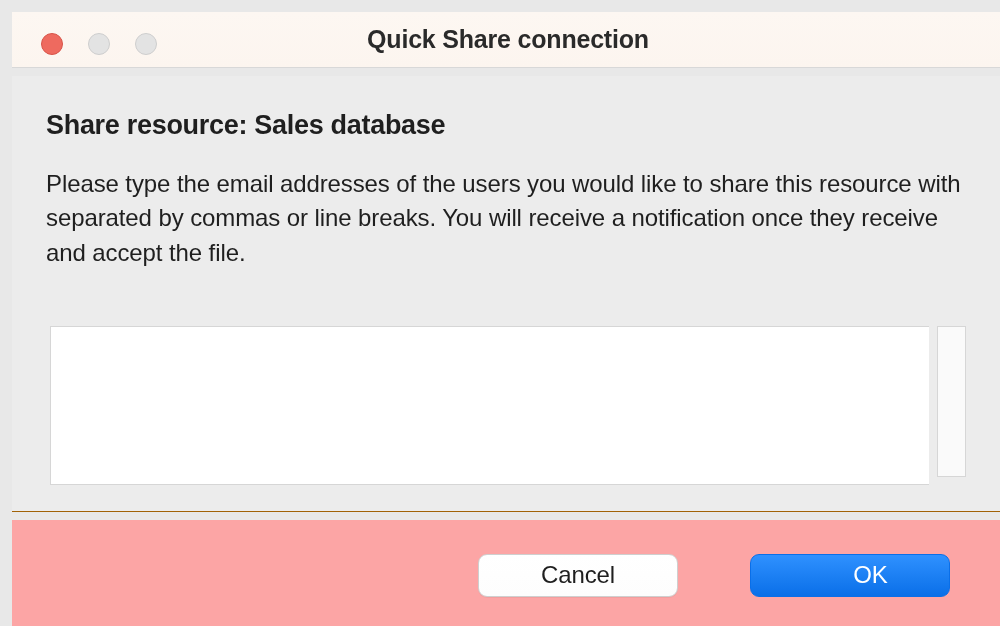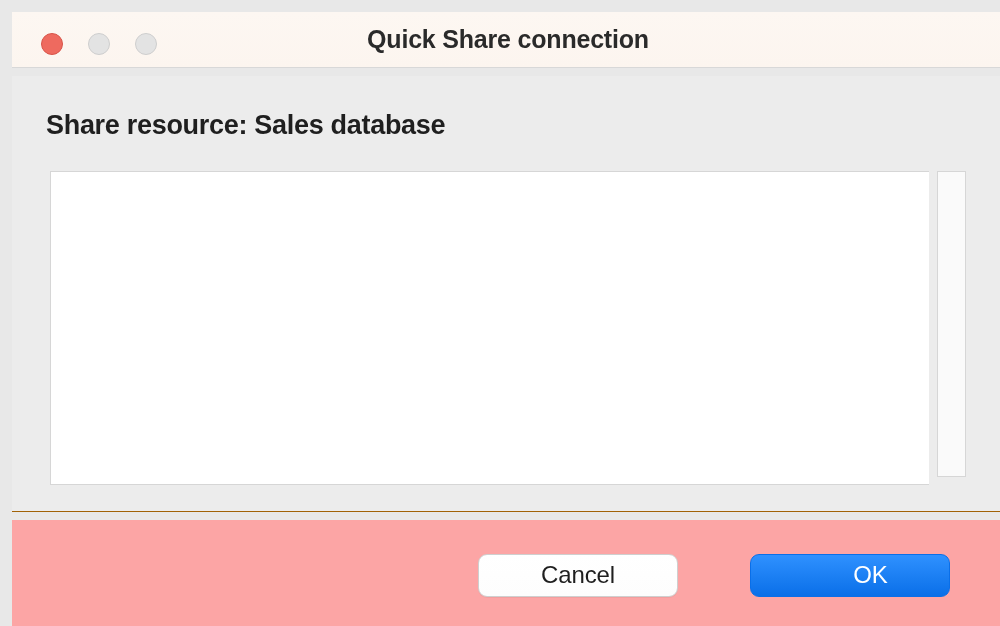--- a/index.html
+++ b/index.html
@@ -164,20 +164,21 @@
   <div class="traffic-lights">
     <div class="traffic-light close"></div>
     <div class="traffic-light minimize"></div>
     <div class="traffic-light maximize"></div>
   </div>
   <div class="window-title">Quick Share connection</div>
 </div>
 
 <div class="content-area">
   <h1 class="heading">Share resource: Sales database</h1>
+  <p class="description">Please type the email addresses of the users you would like to share this resource with separated by commas or line breaks. You will receive a notification once they receive and accept the file.</p>
   <div class="textarea-container">
     <textarea class="email-textarea" style=""></textarea>
     <div class="textarea-scrollbar"></div>
   </div>
 </div>
 
 <div class="button-bar">
   <button class="btn btn-cancel">Cancel</button>
   <button class="btn btn-ok">OK</button>
 </div>

